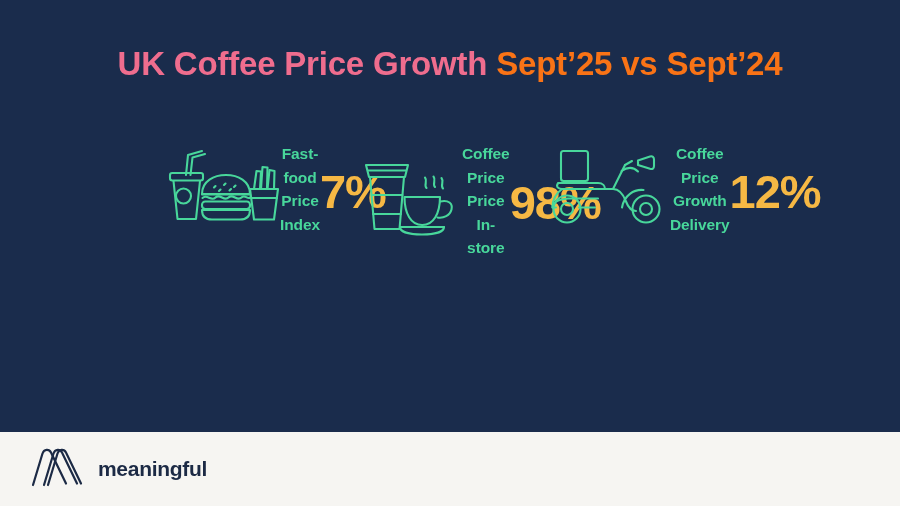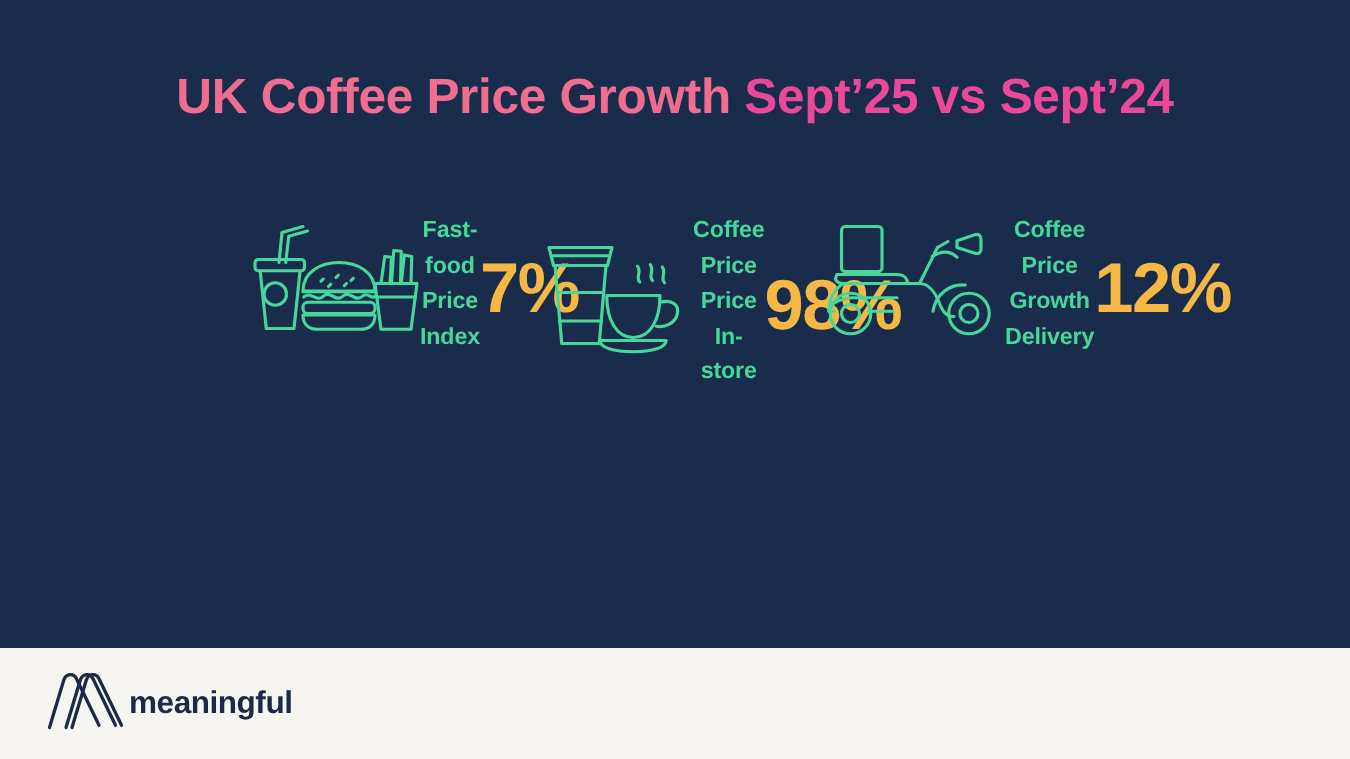--- a/index.html
+++ b/index.html
@@ -22,21 +22,21 @@
     text-align:center;
   }
   .title {
     font-size:33px;
     font-weight:bold;
     letter-spacing:-0.2px;
     line-height:1.2;
     white-space:nowrap;
   }
   .title .part-a { color:#ef6d8e;text-align:center; }
-  .title .part-b { color:#ec4899; }
+  .title .part-b { color:#f97316; }
 
   
   .stats {
     position:absolute;
     top:132px; left:0; right:0;
     display:flex;
     justify-content:center;
     align-items:flex-start;
   }
   .stat {
@@ -75,21 +75,21 @@
     left:0; right:0; bottom:0;
     height:74px;
     background:#f6f5f2;
     display:flex;
     align-items:center;
     padding-left:30px;
   }
   .logo {
     display:flex;
     align-items:center;
-    gap:2px;
+    gap:14px;
   }
   .logo-text {
     color:#1c2a45;
     font-size:21px;
     font-weight:bold;
     line-height:1.12;
     letter-spacing:-0.3px;
   }
   .logo-text span { display:block; }
 </style>

